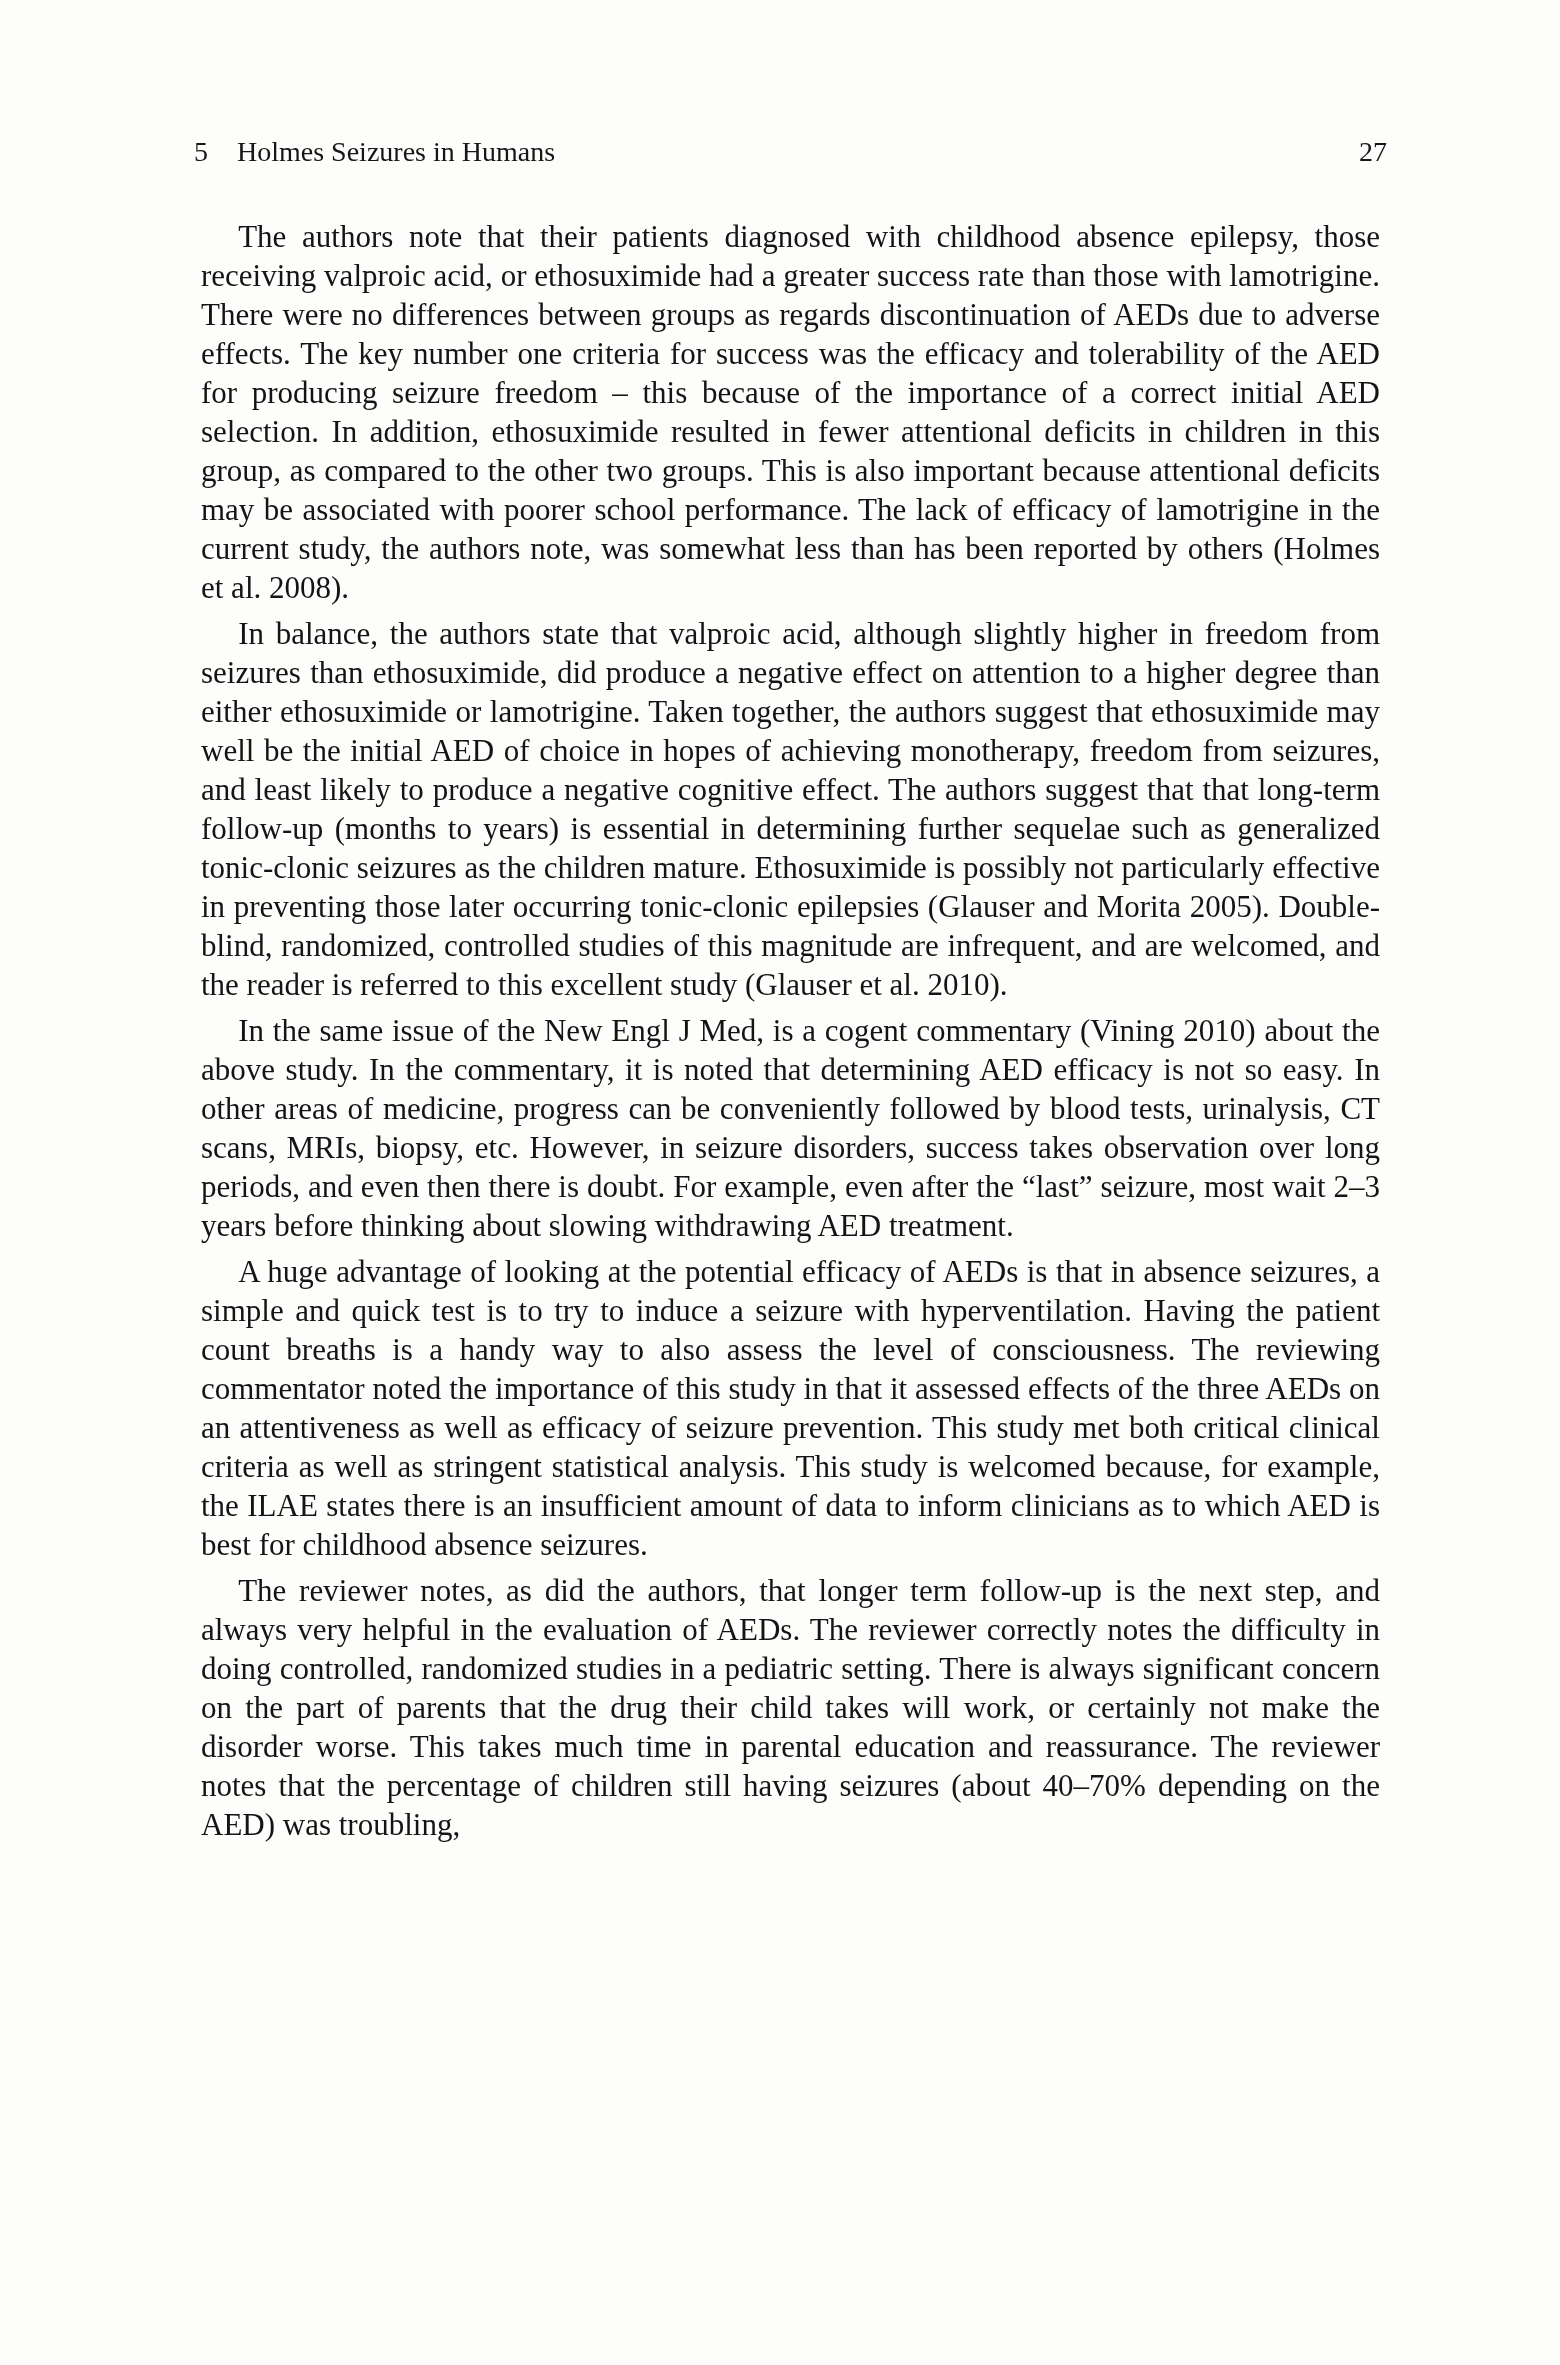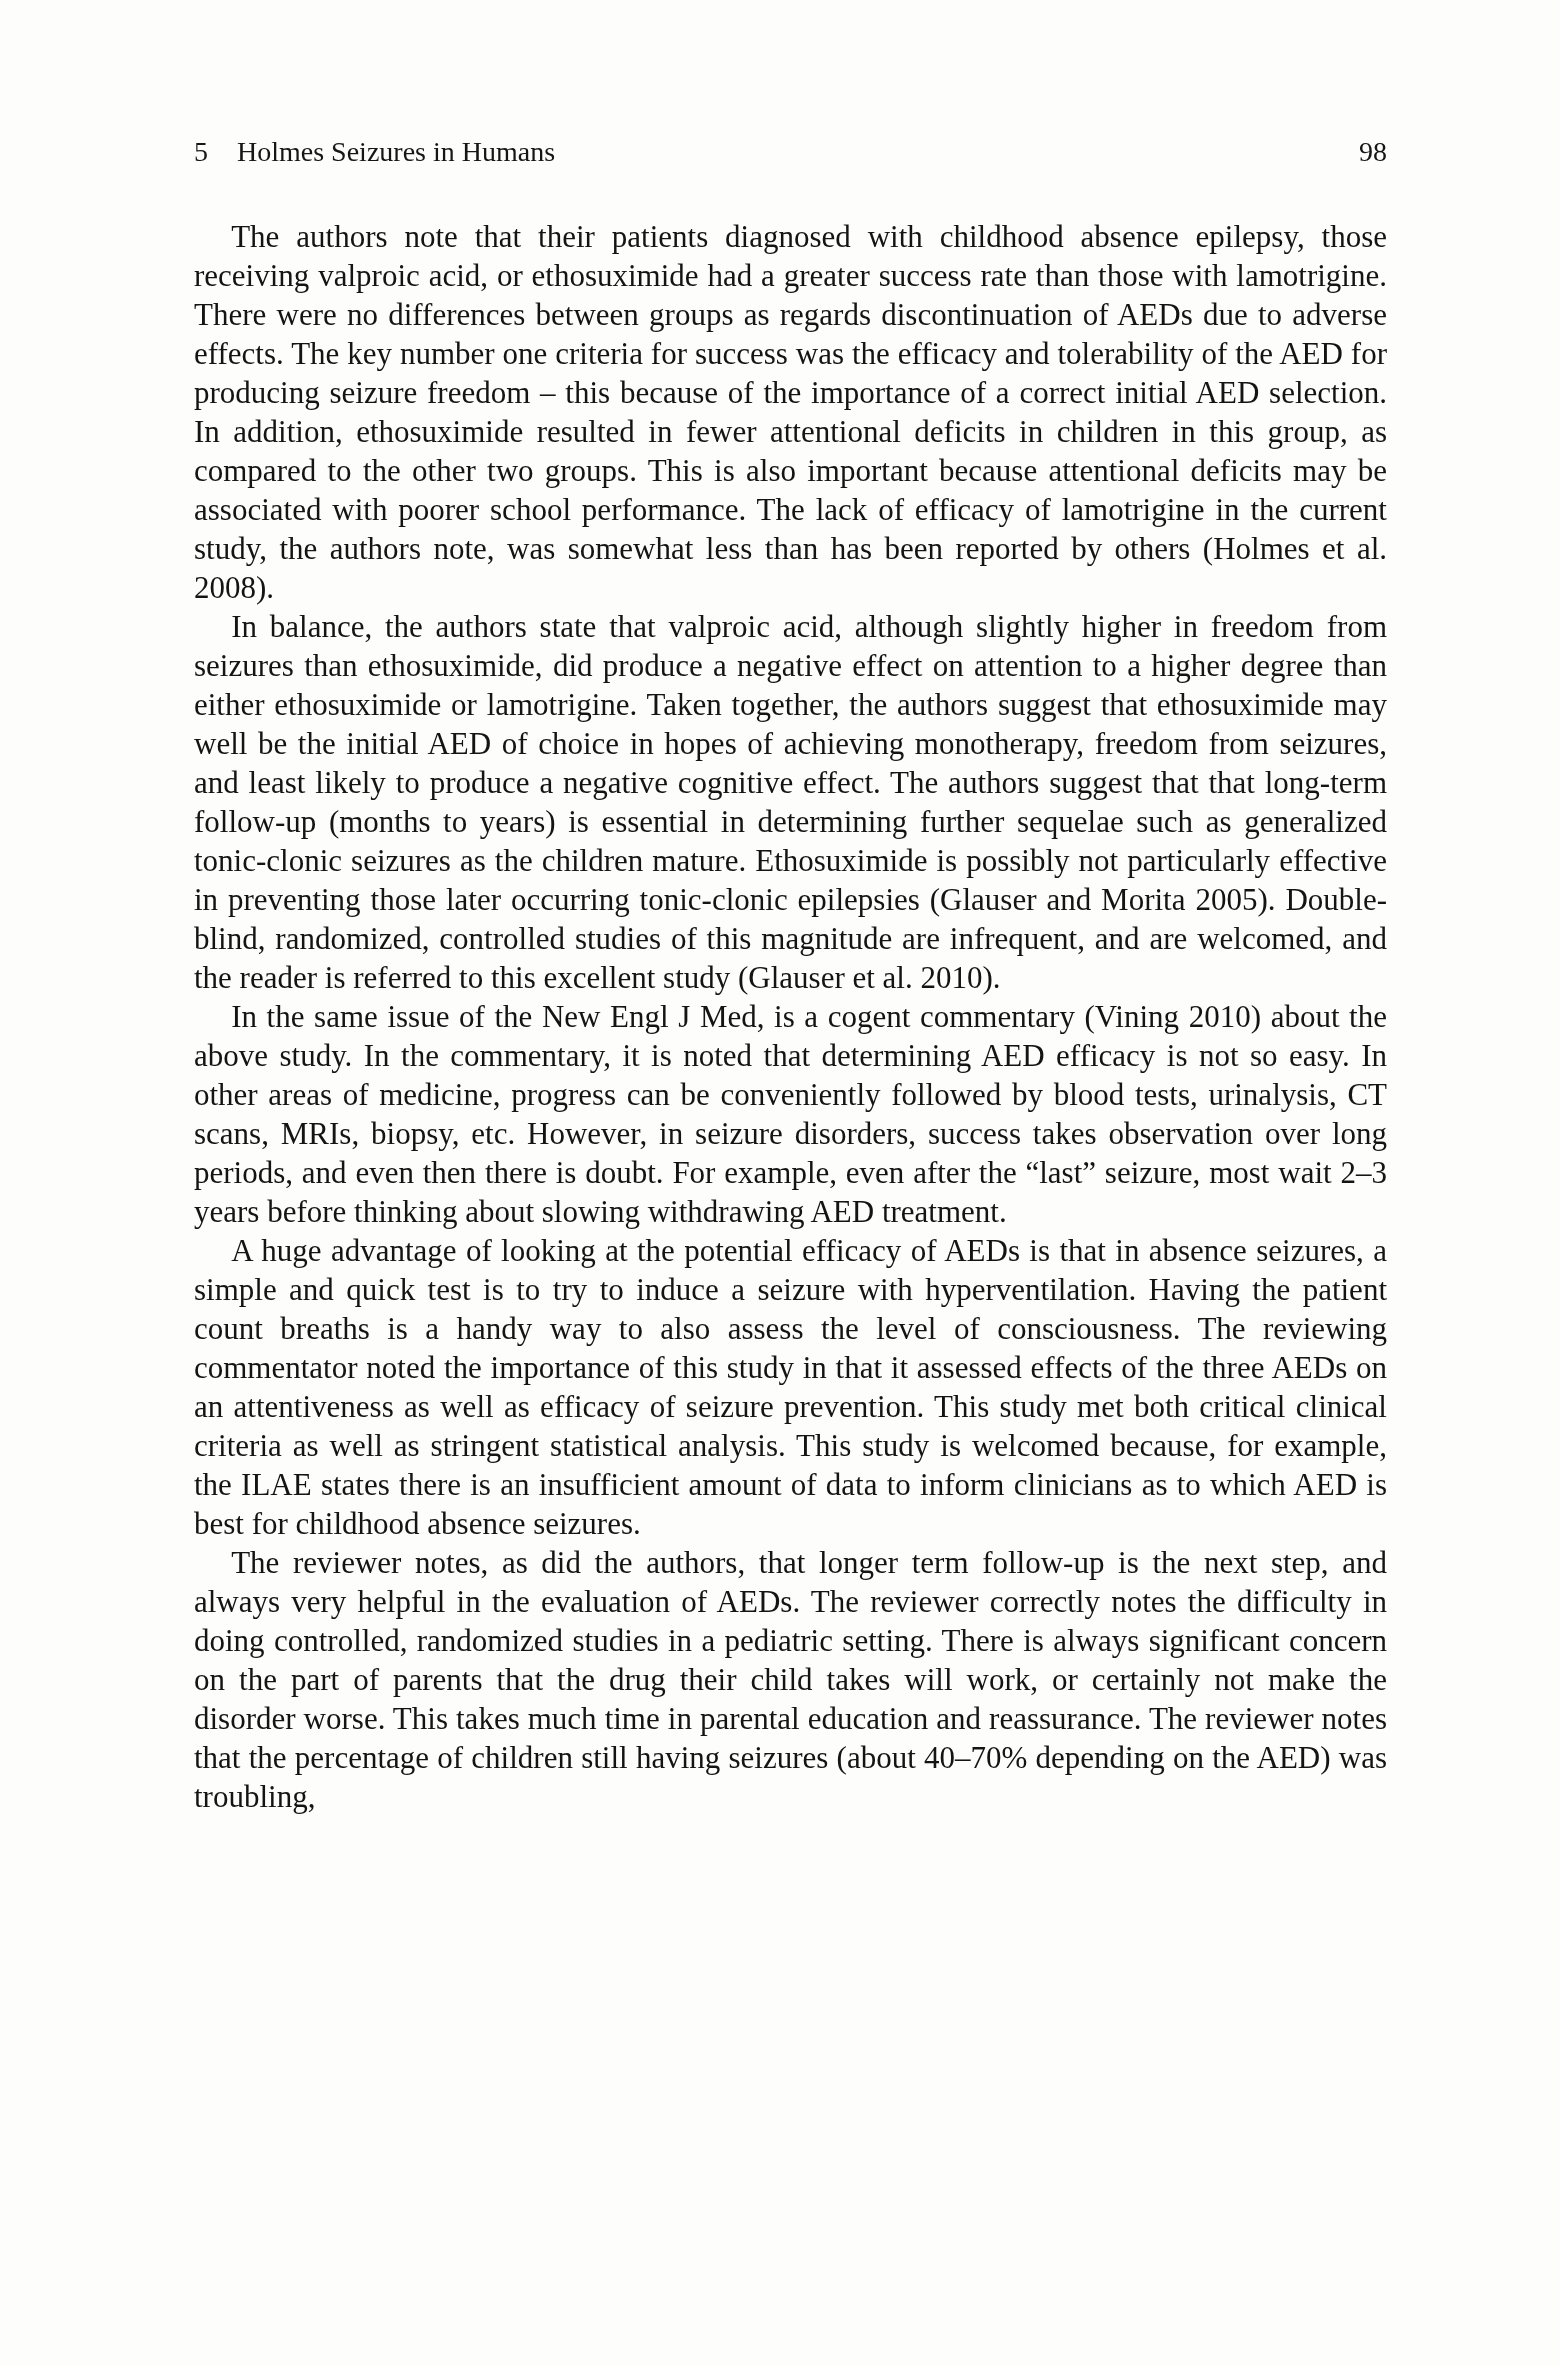--- a/index.html
+++ b/index.html
@@ -34,36 +34,36 @@
     display: flex;
     gap: 29px;
   }
   .page-body {
     width: 1193px;
     font-size: 31px;
     line-height: 39px;
     text-align: justify;
   }
   .page-body p {
-    margin: 0;
+    margin: 7px;
     padding: 0;
     text-indent: 1.2em;
   }
 </style>
 </head>
 <body>
 
 <div class="page">
 
   <div class="running-header">
     <div class="header-left">
       <span>5</span>
       <span>Holmes Seizures in Humans</span>
     </div>
-    <span>98</span>
+    <span>27</span>
   </div>
 
   <div class="page-body">
     <p>The authors note that their patients diagnosed with childhood absence epilepsy, those receiving valproic acid, or ethosuximide had a greater success rate than those with lamotrigine. There were no differences between groups as regards discontinuation of AEDs due to adverse effects. The key number one criteria for success was the efficacy and tolerability of the AED for producing seizure freedom – this because of the importance of a correct initial AED selection. In addition, ethosuximide resulted in fewer attentional deficits in children in this group, as compared to the other two groups. This is also important because attentional deficits may be associated with poorer school performance. The lack of efficacy of lamotrigine in the current study, the authors note, was somewhat less than has been reported by others (Holmes et al. 2008).</p>
     <p>In balance, the authors state that valproic acid, although slightly higher in freedom from seizures than ethosuximide, did produce a negative effect on attention to a higher degree than either ethosuximide or lamotrigine. Taken together, the authors suggest that ethosuximide may well be the initial AED of choice in hopes of achieving monotherapy, freedom from seizures, and least likely to produce a negative cognitive effect. The authors suggest that that long-term follow-up (months to years) is essential in determining further sequelae such as generalized tonic-clonic seizures as the children mature. Ethosuximide is possibly not particularly effective in preventing those later occurring tonic-clonic epilepsies (Glauser and Morita 2005). Double-blind, randomized, controlled studies of this magnitude are infrequent, and are welcomed, and the reader is referred to this excellent study (Glauser et al. 2010).</p>
     <p>In the same issue of the New Engl J Med, is a cogent commentary (Vining 2010) about the above study. In the commentary, it is noted that determining AED efficacy is not so easy. In other areas of medicine, progress can be conveniently followed by blood tests, urinalysis, CT scans, MRIs, biopsy, etc. However, in seizure disorders, success takes observation over long periods, and even then there is doubt. For example, even after the “last” seizure, most wait 2–3 years before thinking about slowing withdrawing AED treatment.</p>
     <p>A huge advantage of looking at the potential efficacy of AEDs is that in absence seizures, a simple and quick test is to try to induce a seizure with hyperventilation. Having the patient count breaths is a handy way to also assess the level of consciousness. The reviewing commentator noted the importance of this study in that it assessed effects of the three AEDs on an attentiveness as well as efficacy of seizure prevention. This study met both critical clinical criteria as well as stringent statistical analysis. This study is welcomed because, for example, the ILAE states there is an insufficient amount of data to inform clinicians as to which AED is best for childhood absence seizures.</p>
     <p>The reviewer notes, as did the authors, that longer term follow-up is the next step, and always very helpful in the evaluation of AEDs. The reviewer correctly notes the difficulty in doing controlled, randomized studies in a pediatric setting. There is always significant concern on the part of parents that the drug their child takes will work, or certainly not make the disorder worse. This takes much time in parental education and reassurance. The reviewer notes that the percentage of children still having seizures (about 40–70% depending on the AED) was troubling,</p>
   </div>
 

